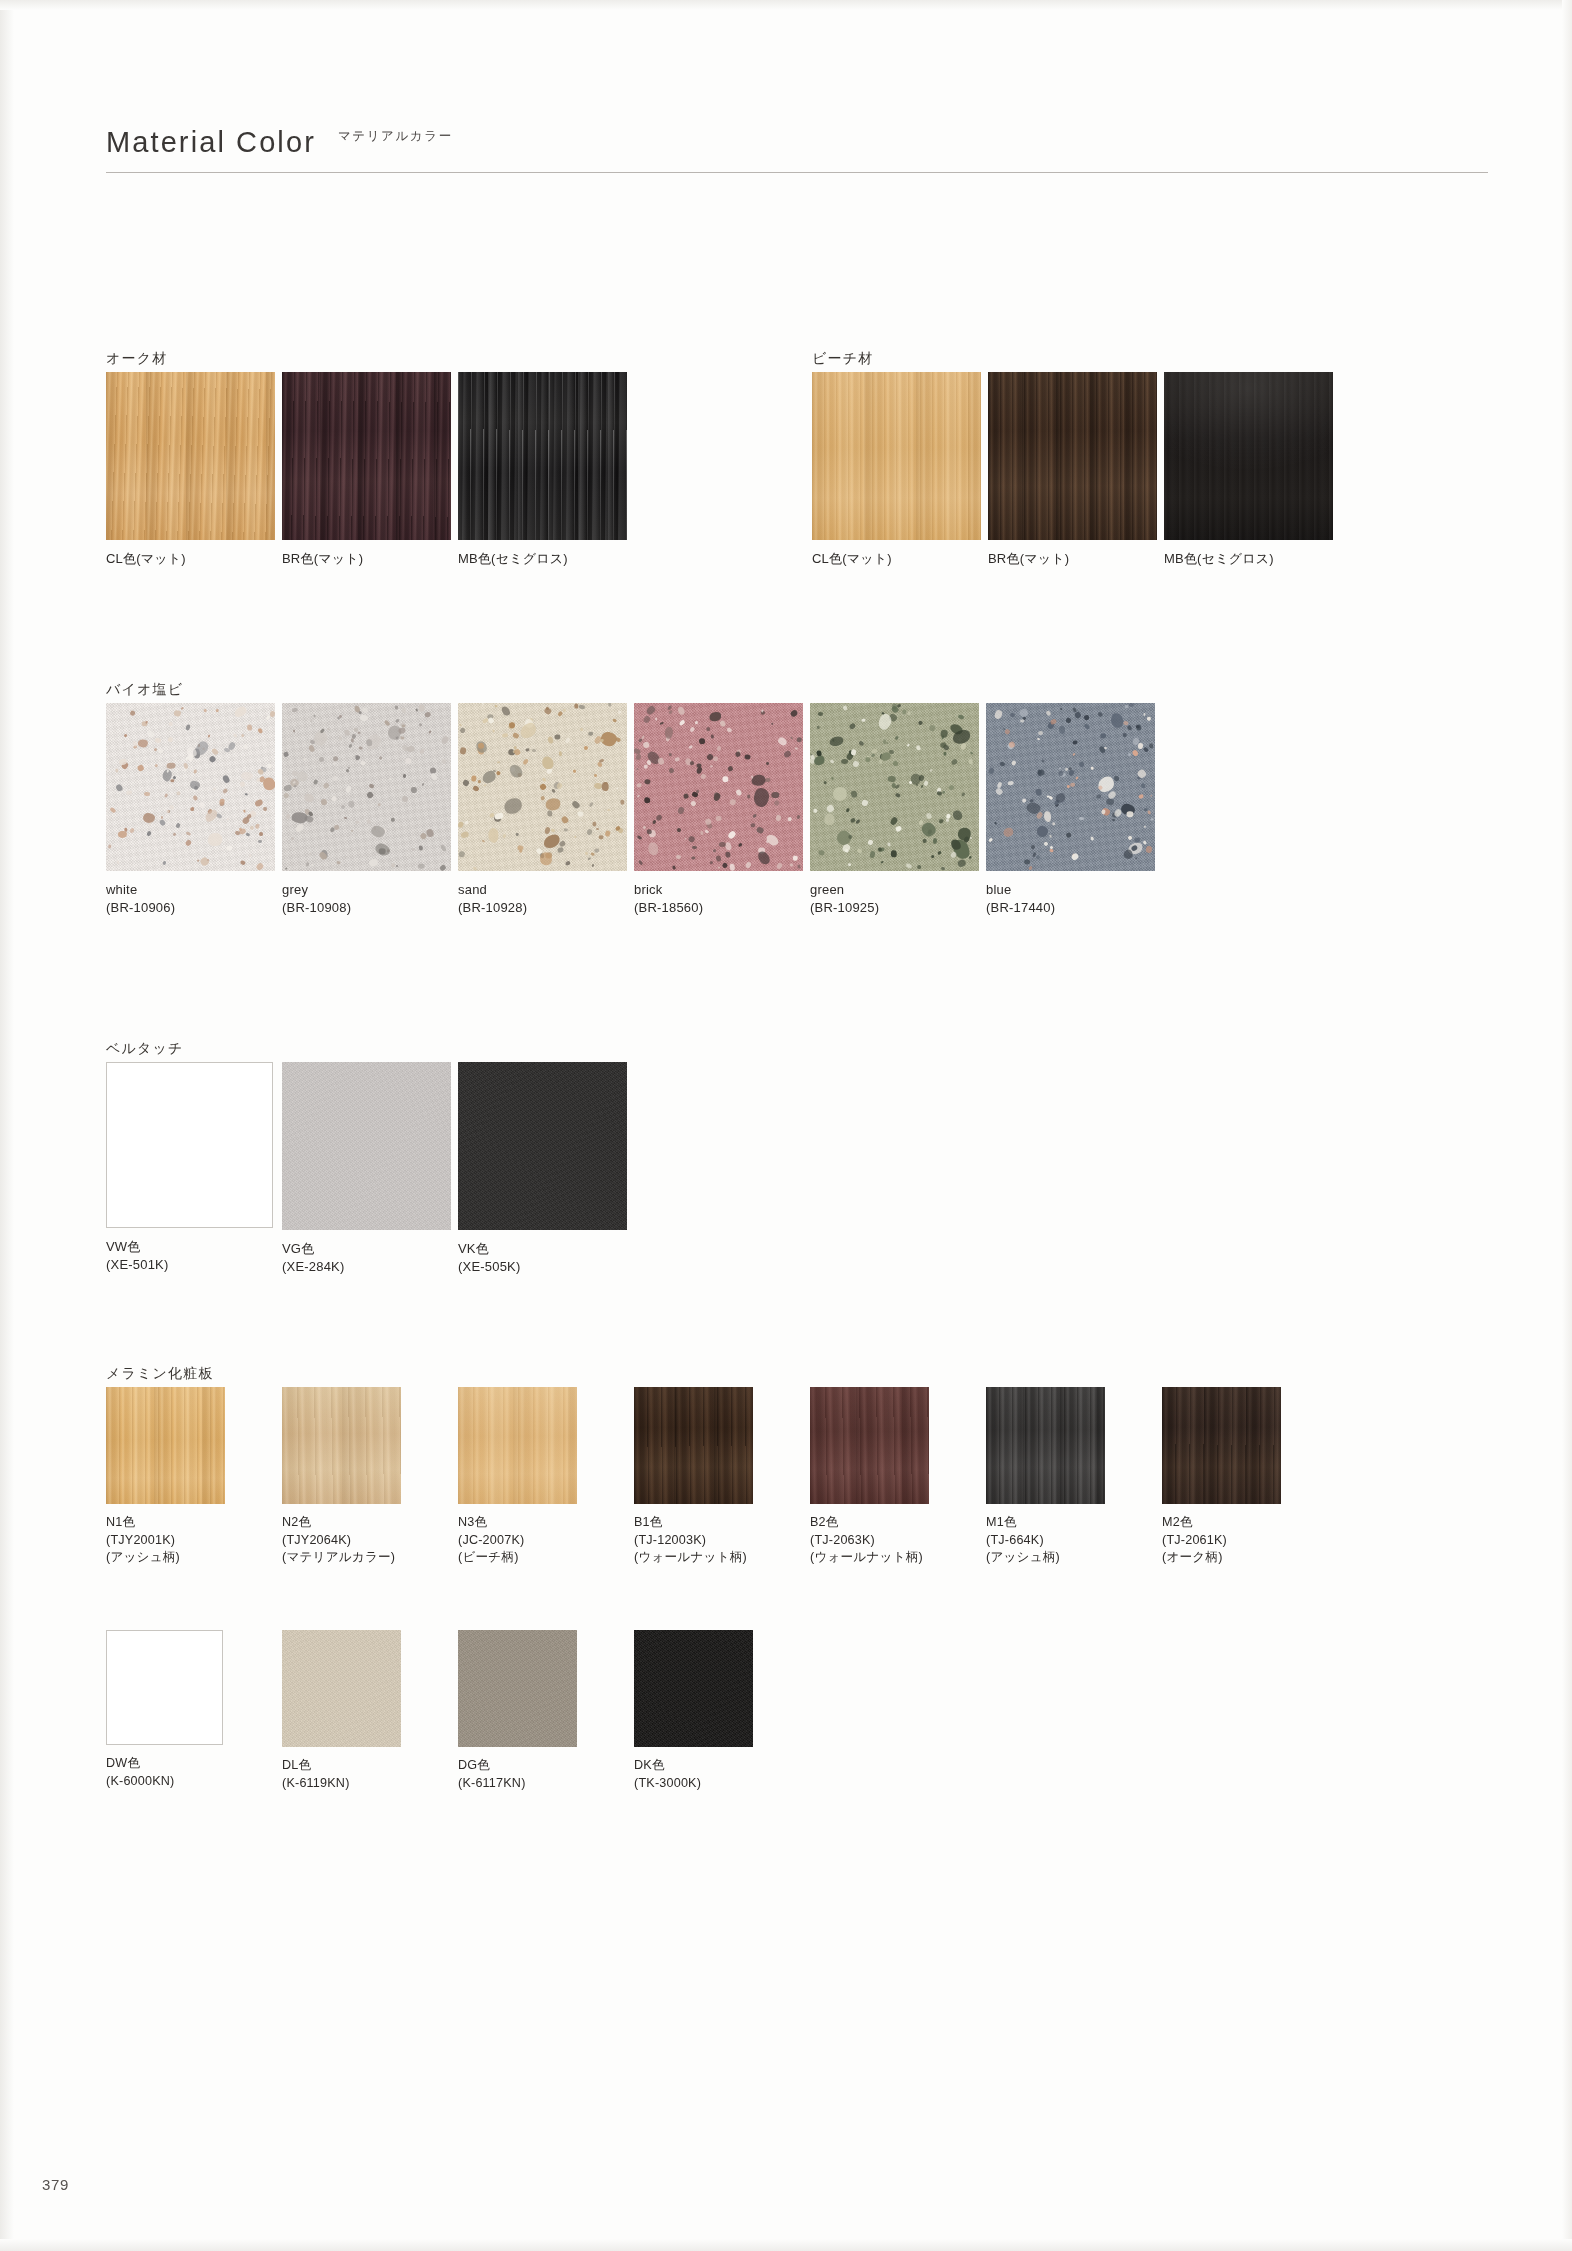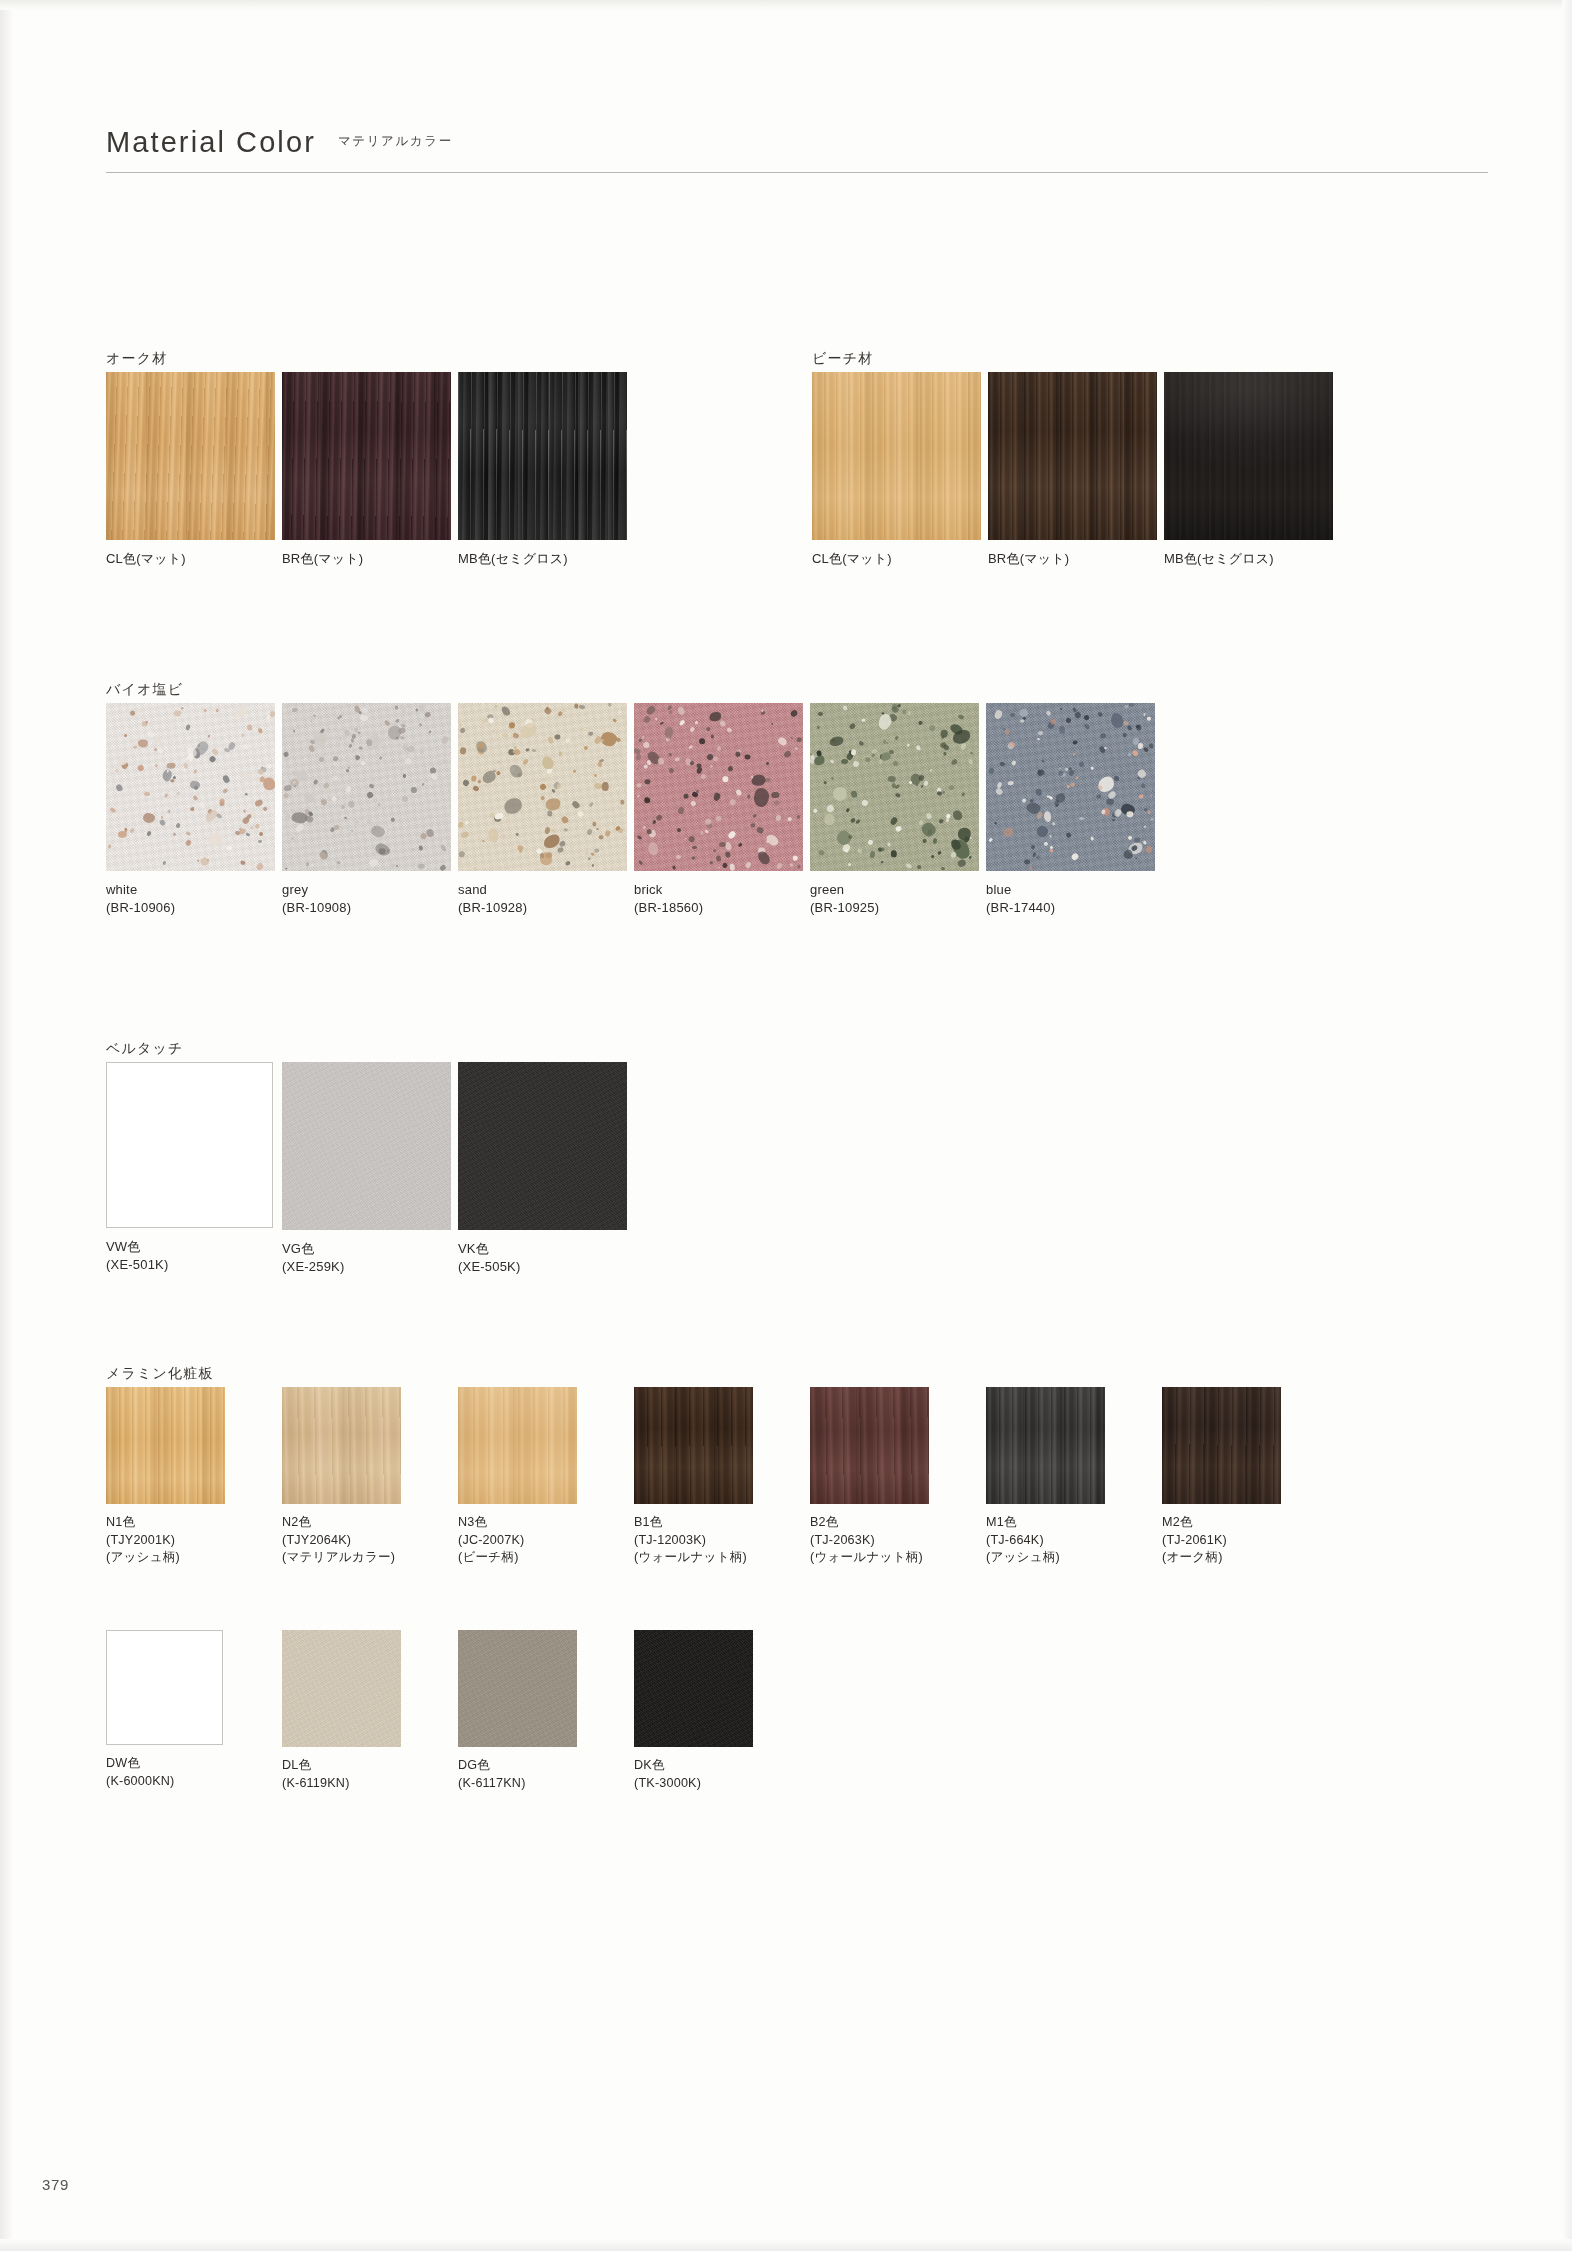--- a/index.html
+++ b/index.html
@@ -41,21 +41,21 @@
 
   
   .header {
     position: absolute;
     left: 106px;
     top: 128px;
     width: 1382px;
   }
   .header-row {
     display: flex;
-    align-items: center;
+    align-items: flex-start;
     gap: 22px;
   }
   .page-title {
     font-size: 29px;
     font-weight: 400;
     letter-spacing: 2.1px;
     color: #3a3735;
     line-height: 1;
   }
   .page-title-jp {
@@ -1144,21 +1144,21 @@
         </div>
         <div class="swatch-label" style="width: 172px;">VW色
 (XE-501K)</div>
       </div>
       <div class="swatch-cell" style="position: absolute; left: 282px; top: 1062px;">
         <div class="swatch">
           <div class="solid" style="background: rgb(203, 199, 197);"></div>
           <div class="noise-fine"></div>
         </div>
         <div class="swatch-label" style="width: 172px;">VG色
-(XE-259K)</div>
+(XE-284K)</div>
       </div>
       <div class="swatch-cell" style="position: absolute; left: 458px; top: 1062px;">
         <div class="swatch">
           <div class="solid" style="background: rgb(43, 42, 41);"></div>
           <div class="noise-fine"></div>
         </div>
         <div class="swatch-label" style="width: 172px;">VK色
 (XE-505K)</div>
       </div>
       <div class="group-title" style="position: absolute; left: 106px; top: 1365px;">メラミン化粧板</div>

